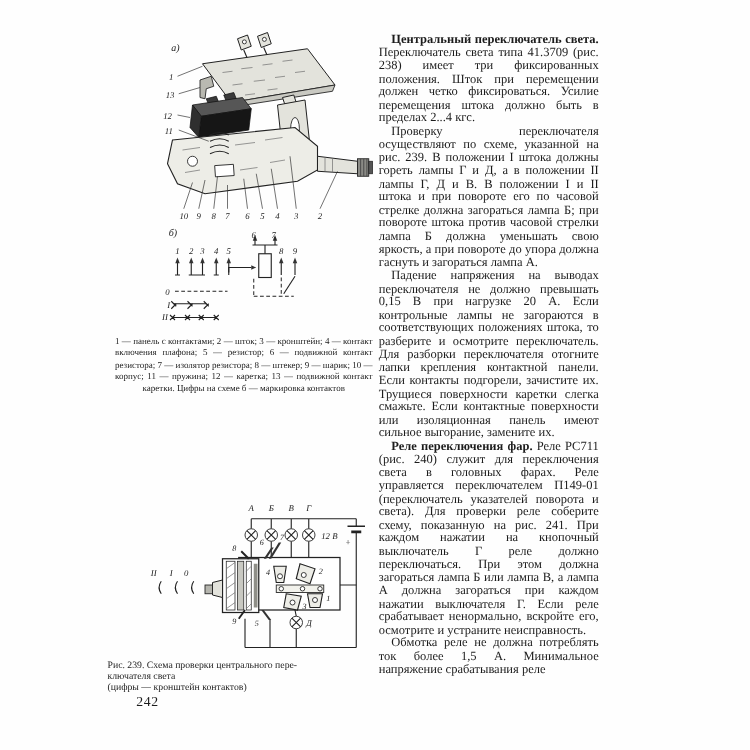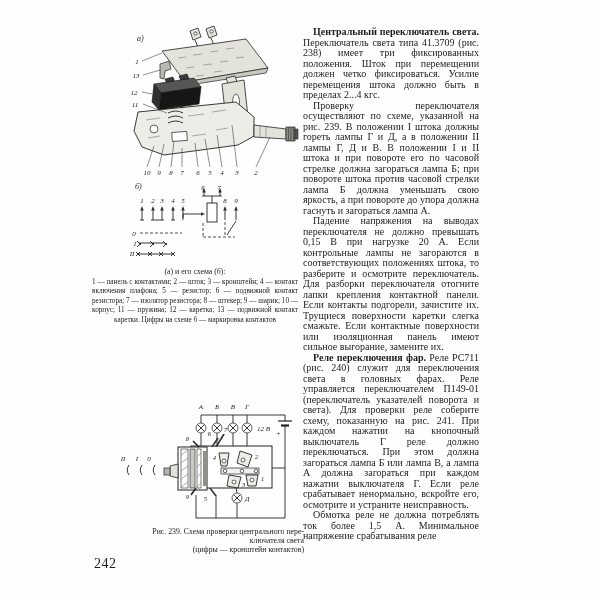--- a/index.html
+++ b/index.html
@@ -9,23 +9,23 @@
   #rightcol{position:absolute;left:303px;top:27px;width:176px;
             font-size:10px;line-height:10.5px;text-align:justify;}
   #rightcol p{margin:0;}
   #rightcol p.ind{text-indent:10px;}
   #rightcol b{font-weight:bold;}
   
   .cap238{position:absolute;left:92px;top:267px;width:206px;}
   .cap-title{font-size:7.8px;line-height:9px;text-align:center;}
   .cap-legend{font-size:7.2px;line-height:9.4px;text-align:justify;text-align-last:center;
               margin-top:2px;}
-  .cap239{position:absolute;left:86px;top:528px;width:218px;text-align:right;
+  .cap239{position:absolute;left:86px;top:528px;width:218px;text-align:left;
           font-size:7.8px;line-height:8.8px;}
-  .pagenum{position:absolute;left:94px;top:556px;font-size:14px;letter-spacing:0.5px;}
+  .pagenum{position:absolute;left:109px;top:556px;font-size:11px;letter-spacing:0.5px;}
   
   .figwrap{position:absolute;}
   svg text{font-family:"Liberation Serif",serif;font-style:italic;fill:#1b1b1b;}
   .fnum{font-size:7px;} .fnum2{font-size:6.5px;} .flab{font-size:8px;}
   .mech {fill:#e3e3dc;stroke:#222;stroke-width:0.8;}
   .mechd{fill:#c9c9c2;stroke:#222;stroke-width:0.7;}
   .mechg{fill:#b9b9b1;stroke:#222;stroke-width:0.7;}
   .mechl{fill:#edede7;stroke:#222;stroke-width:0.9;}
   .holew{fill:#fff;stroke:#222;stroke-width:0.7;}
   .tex  {stroke:#777;stroke-width:0.6;fill:none;}
@@ -165,21 +165,20 @@
       <line class="wire" x1="21" y1="219" x2="47" y2="219"></line>
       <path class="wire" d="M19,217 l4,4 M19,223 l4,-4 M32,217 l4,4 M32,223 l4,-4 M45,217 l4,4 M45,223 l4,-4"></path>
       <text class="fnum" x="14" y="232" text-anchor="middle">II</text>
       <line class="wire" x1="20" y1="230" x2="55" y2="230"></line>
       <path class="wire" d="M18,228 l4,4 M18,232 l4,-4 M30,228 l4,4 M30,232 l4,-4 M41,228 l4,4 M41,232 l4,-4 M53,228 l4,4 M53,232 l4,-4"></path>
     </g>
   </svg>
   </div>
 
   <div class="cap238">
-    <div class="cap-title">(а) и его схема (б):</div>
     <div class="cap-legend">1 — панель с контактами; 2 — шток; 3 — кронштейн; 4 — контакт включения плафона; 5 — резистор; 6 — подвижной контакт резистора; 7 — изолятор резистора; 8 — штекер; 9 — шарик; 10 — корпус; 11 — пружина; 12 — каретка; 13 — подвижной контакт каретки. Цифры на схеме б — маркировка контактов</div>
   </div>
 
   <div class="figwrap" style="left:112px;top:391px;width:190px;height:138px;">
   <svg width="190" height="138" viewBox="0 0 190 138">
 
     <g class="wire">
       <path d="M89,24 H173 M89,24 V32 M105,24 V32 M121,24 V32 M135,24 V32"></path>
       <path d="M89,42 V55 M105,42 V55 M121,42 V62 M135,42 V62"></path>
       <path d="M173,24 V30 M173,34.5 V127"></path>

